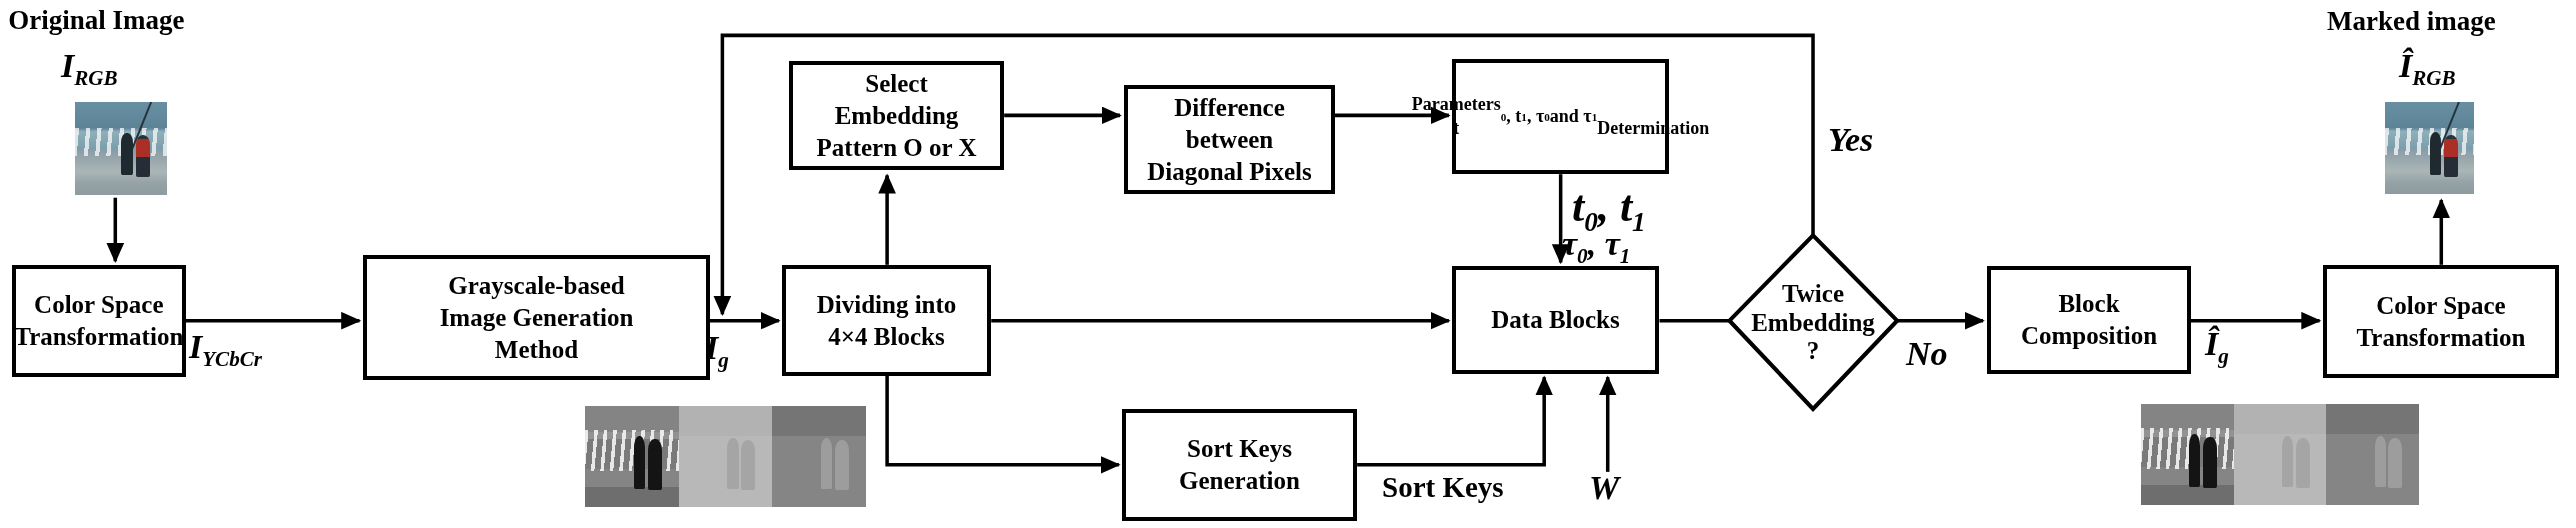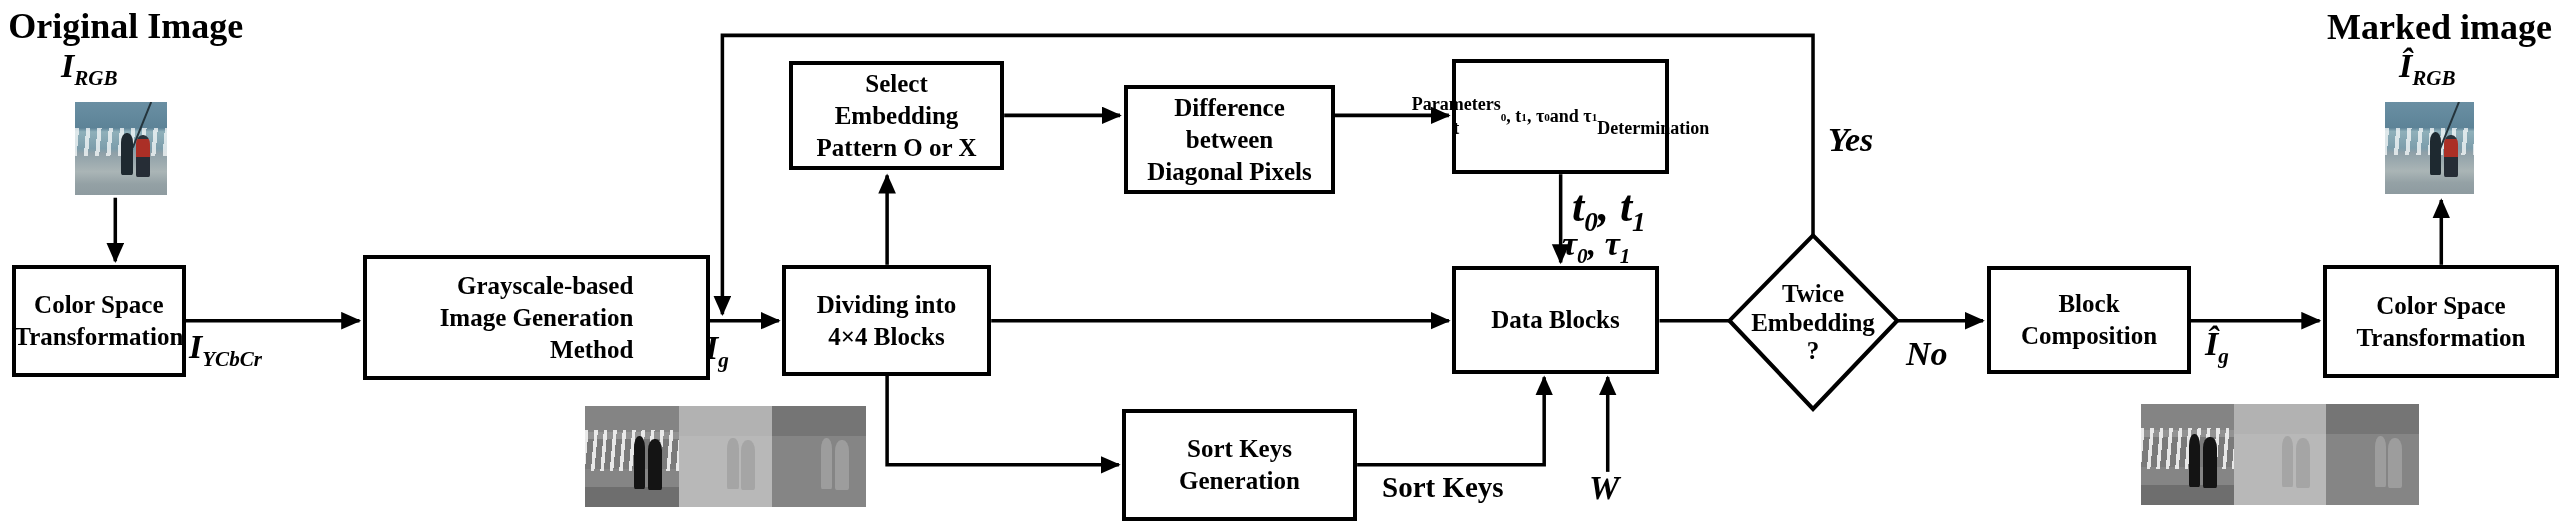--- a/index.html
+++ b/index.html
@@ -11,21 +11,21 @@
   #wires{position:absolute;left:0;top:0;width:2576px;height:529px;}
   .box{
     position:absolute; border:4.7px solid #000; background:#fff;
     display:flex; align-items:center; justify-content:center; text-align:center;
     font-size:25px; line-height:1.28; box-sizing:border-box; white-space:nowrap;
   }
   .dmtext{
     position:absolute; display:flex; align-items:center; justify-content:center;
     text-align:center; font-size:25px; line-height:1.15; background:transparent;
   }
-  .title{position:absolute; font-size:36px; white-space:nowrap;}
+  .title{position:absolute; font-size:27px; white-space:nowrap;}
   .math{position:absolute; font-style:italic; font-size:34px; white-space:nowrap;}
   .plain-label{position:absolute; font-size:29px; white-space:nowrap;}
   sub{font-size:62%; line-height:0;}
   
   .photo{position:absolute; overflow:hidden;}
   .photo-color{
     background:linear-gradient(180deg,#6a8fa3 0%,#5d8397 28%,#8fb0ba 32%,#7c9dab 50%,
                #8fa0a8 55%,#aab5b6 75%,#94a1a5 88%,#8e9ba0 100%);
   }
   .surf{
@@ -92,21 +92,21 @@
   <div class="math" style="left:1572px;top:181px;font-size:44px;text-align:center;">t<sub>0</sub>, t<sub>1</sub></div>
   <div class="math" style="left:1562px;top:225px;">τ<sub>0</sub>, τ<sub>1</sub></div>
   <div class="math" style="left:1828px;top:121px;">Yes</div>
   <div class="math" style="left:1906px;top:335px;">No</div>
   <div class="math" style="left:1589px;top:469px;">W</div>
   <div class="plain-label" style="left:1382px;top:471px;">Sort Keys</div>
   <div class="math" style="left:2205px;top:325px;">Î<sub>g</sub></div>
   <div class="math" style="left:2399px;top:47px;">Î<sub>RGB</sub></div>
 
   <div class="box" style="left:11.8px;top:265px;width:174px;height:112px;">Color Space<br>Transformation</div>
-  <div class="box" style="left:363px;top:255px;width:347px;height:125px;text-align:right;">Grayscale-based<br>Image Generation<br>Method</div>
+  <div class="box" style="left:363px;top:255px;width:347px;height:125px;">Grayscale-based<br>Image Generation<br>Method</div>
   <div class="box" style="left:782px;top:265px;width:209px;height:111px;">Dividing into<br>4×4 Blocks</div>
   <div class="box" style="left:789px;top:61px;width:215px;height:109px;">Select<br>Embedding<br>Pattern O or X</div>
   <div class="box" style="left:1124px;top:61px;width:211px;height:109px;margin-top:24px;">Difference<br>between<br>Diagonal Pixels</div>
   <div class="box" style="left:1452px;top:59px;width:217px;height:115px;font-size:18px;">Parameters<br>t<sub>0</sub> , t<sub>1</sub> , τ<sub>0</sub> and τ<sub>1</sub><br>Determination</div>
   <div class="box" style="left:1452px;top:266px;width:207px;height:108px;">Data Blocks</div>
   <div class="box" style="left:1987px;top:266px;width:204px;height:108px;">Block<br>Composition</div>
   <div class="box" style="left:2323px;top:265px;width:236px;height:113px;">Color Space<br>Transformation</div>
   <div class="box" style="left:1122px;top:409px;width:235px;height:112px;">Sort Keys<br>Generation</div>
 
   <div class="dmtext" style="left:1741px;top:261px;width:144px;height:124px;">Twice<br>Embedding<br>?</div>

